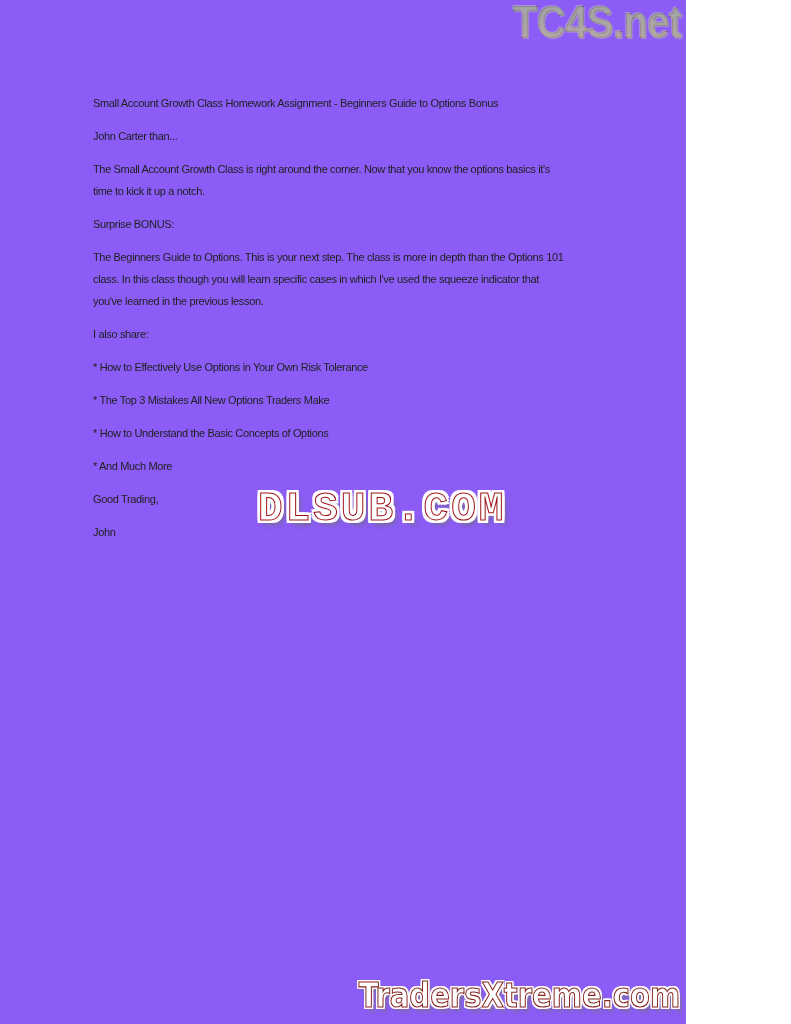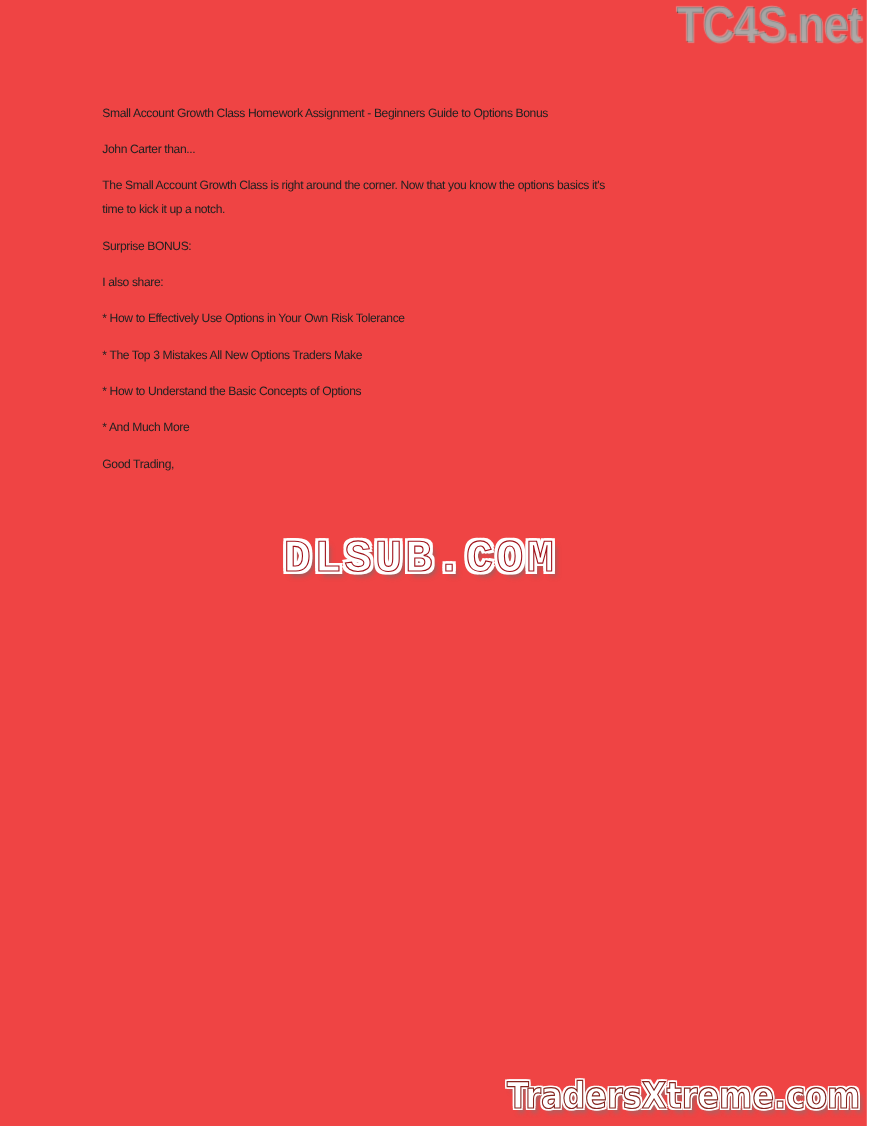--- a/index.html
+++ b/index.html
@@ -2,23 +2,23 @@
 <html><head>
 <meta charset="utf-8">
 <style>
   html, body {
     margin: 0;
     padding: 0;
     background: #ffffff;
   }
   .page {
     position: relative;
-    width: 788px;
+    width: 686px;
     height: 1024px;
-    background: #ef4444;
+    background: #8b5cf6;
     overflow: hidden;
     font-family: "Liberation Sans", sans-serif;
   }
 
   
   .content {
     position: absolute;
     left: 93px;
     top: 92px;
     width: 690px;
@@ -101,25 +101,29 @@
 <div class="page">
 
   <div class="logo-tc4s">TC4S.net</div>
 
   <div class="content">
     <p>Small Account Growth Class Homework Assignment - Beginners Guide to Options Bonus</p>
     <p>John Carter than...</p>
     <p>The Small Account Growth Class is right around the corner. Now that you know the options basics it's
 time to kick it up a notch.</p>
     <p>Surprise BONUS:</p>
+    <p>The Beginners Guide to Options. This is your next step. The class is more in depth than the Options 101
+class. In this class though you will learn specific cases in which I've used the squeeze indicator that
+you've learned in the previous lesson.</p>
     <p>I also share:</p>
     <p>* How to Effectively Use Options in Your Own Risk Tolerance</p>
     <p>* The Top 3 Mistakes All New Options Traders Make</p>
     <p>* How to Understand the Basic Concepts of Options</p>
     <p>* And Much More</p>
     <p>Good Trading,</p>
+    <p>John</p>
   </div>
 
   <div class="logo-dlsub">DLSUB.COM</div>
 
   <div class="logo-tx">TradersXtreme.com</div>
 
 </div>
 
 </body></html>

